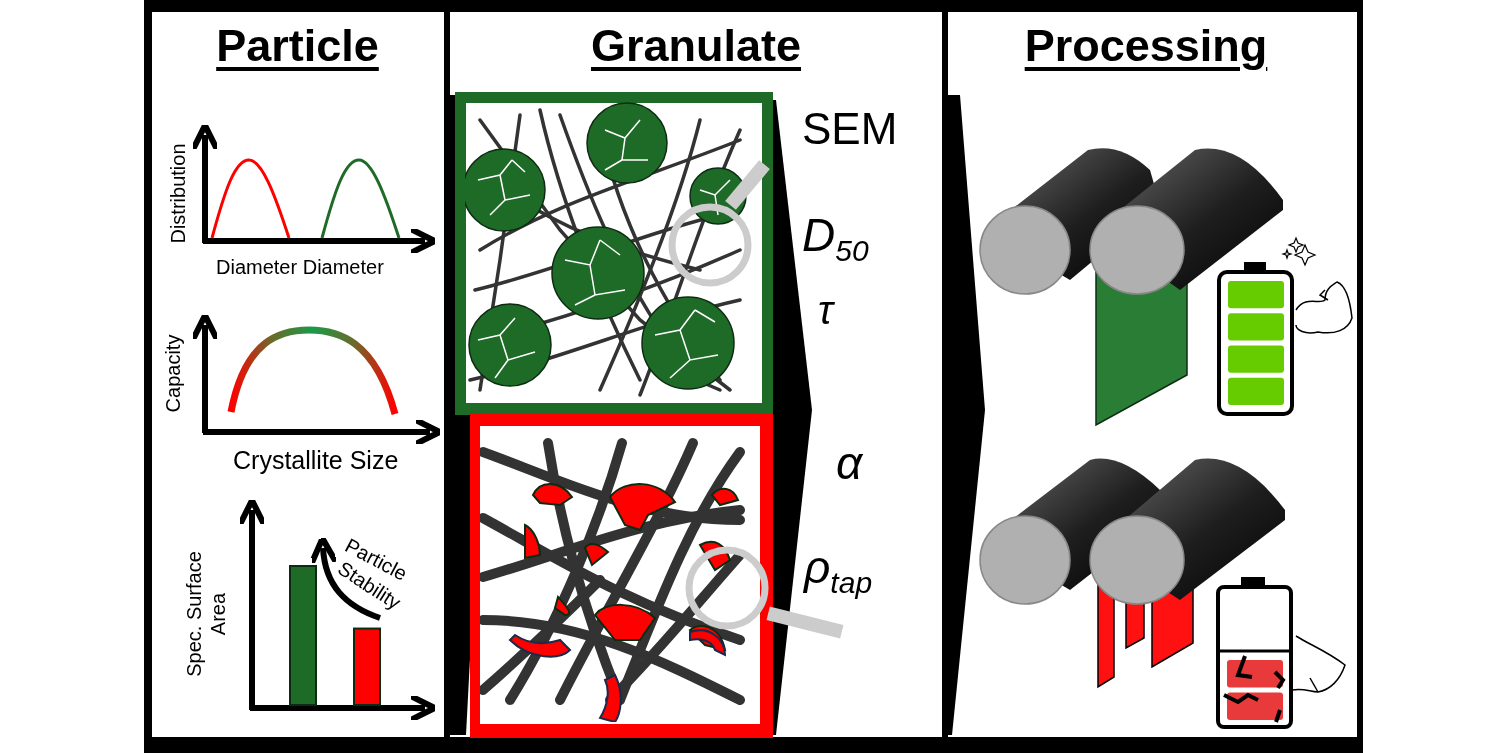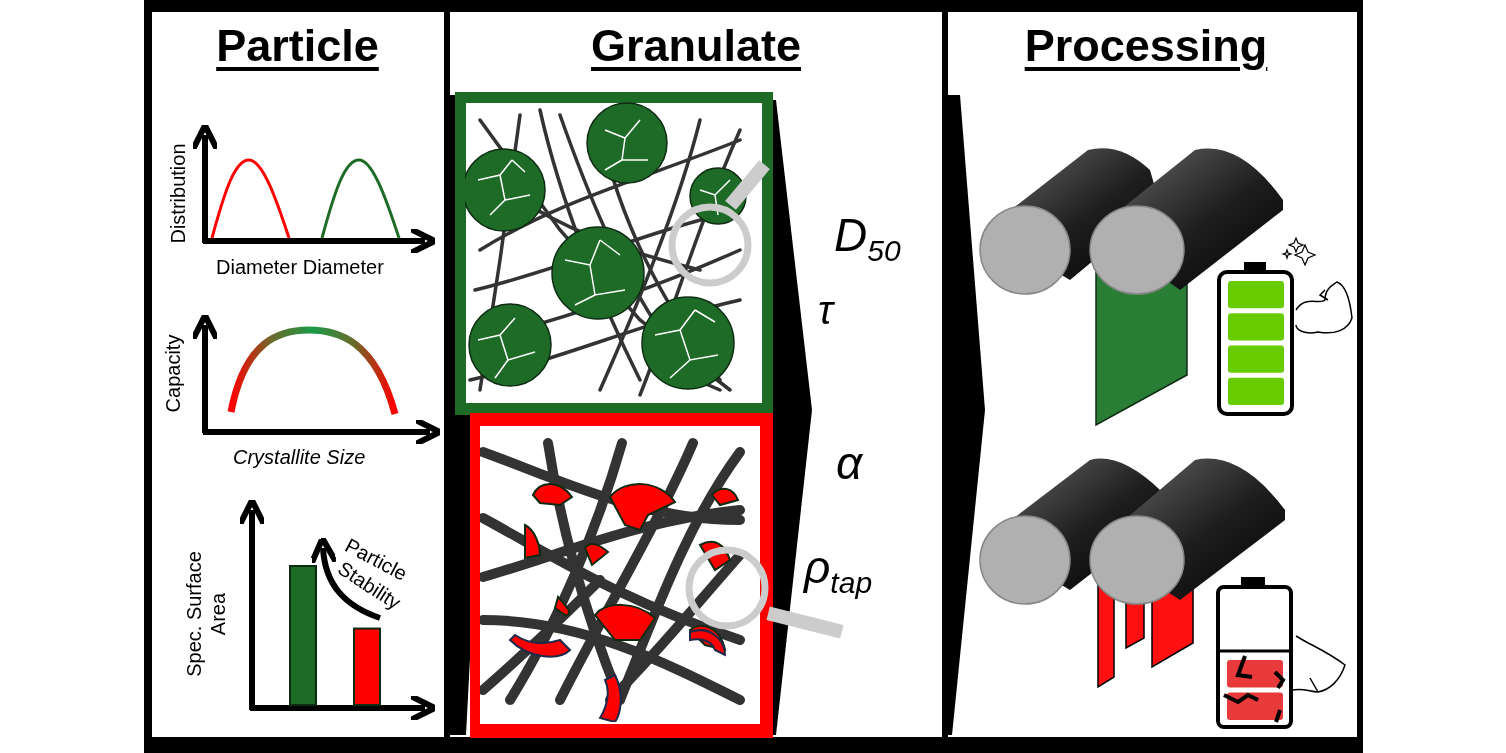--- a/index.html
+++ b/index.html
@@ -209,26 +209,27 @@
   </svg>
 
   <div class="title" style="left:150px; top:20px; width:295px;">Particle</div>
   <div class="title" style="left:948px; top:20px; width:396px;">Processing</div>
   <div class="title" style="left:450px; top:20px; width:492px;">Granulate</div>
 
   <div class="vert" style="left:118px; top:182px; width:120px; font-size:20px;">Distribution</div>
   <div class="lbl" style="left:216px; top:256px; font-size:20px;">Diameter Diameter</div>
 
   <div class="vert" style="left:128px; top:362px; width:90px; font-size:20px;">Capacity</div>
-  <div class="lbl" style="left:233px; top:446px; font-size:20px;font-style:italic;">Crystallite Size</div>
+  <div class="lbl" style="left:233px; top:446px; font-size:25px;">Crystallite Size</div>
 
   <div class="vert" style="left:136px; top:590px; width:140px; font-size:20px; line-height:24px;">
     <div>Spec. Surface</div>
     <div>Area</div>
   </div>
   <div class="lbl" style="left:352px; top:534px; font-size:20px; transform:rotate(28deg); transform-origin:left top;">Particle</div>
   <div class="lbl" style="left:346px; top:557px; font-size:20px; transform:rotate(33deg); transform-origin:left top;">Stability</div>
 
-  <div class="param" style="left:802px; top:208px;margin-left:32px;"><span>D</span><sub>50</sub></div>
+  <div class="param" style="left:802px; top:104px; font-style:normal; font-size:44px;"><span>SEM</span></div>
+  <div class="param" style="left:802px; top:208px;"><span>D</span><sub>50</sub></div>
   <div class="param" style="left:818px; top:288px; font-size:40px;"><span>τ</span></div>
   <div class="param" style="left:836px; top:436px;"><span>α</span></div>
   <div class="param" style="left:804px; top:540px;"><span>ρ</span><sub>tap</sub></div>
 </div>
 
 </body></html>

